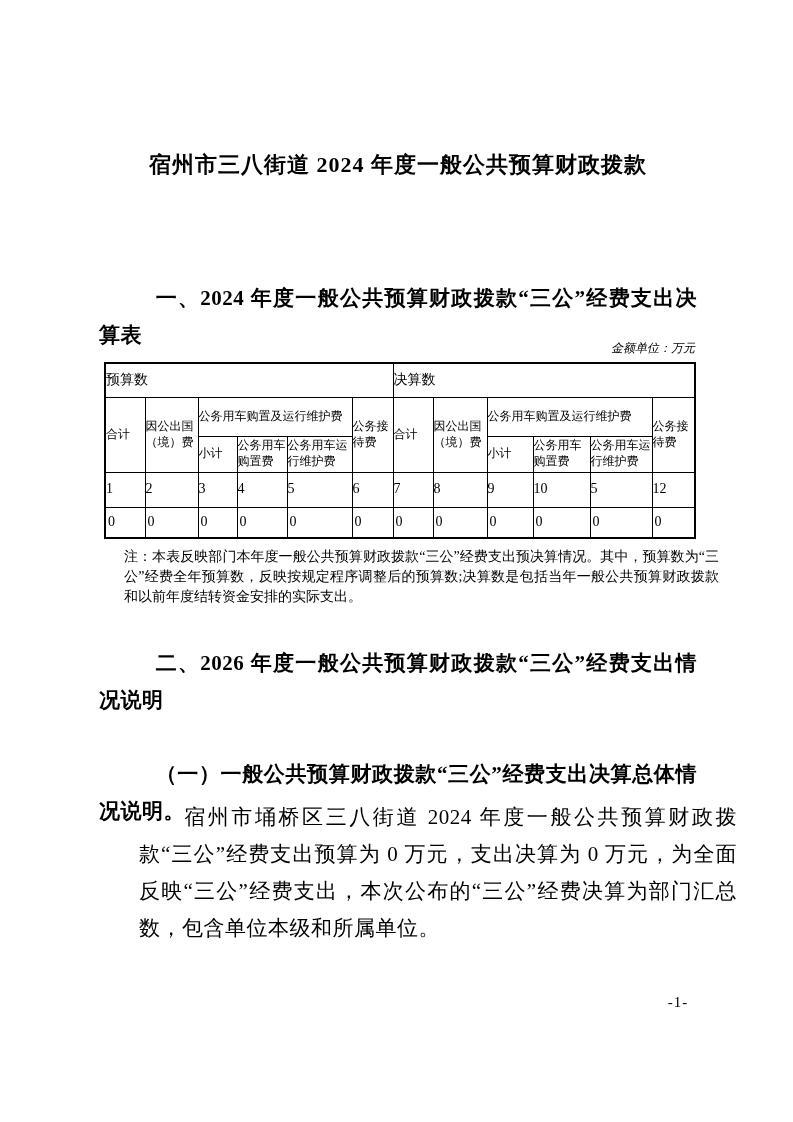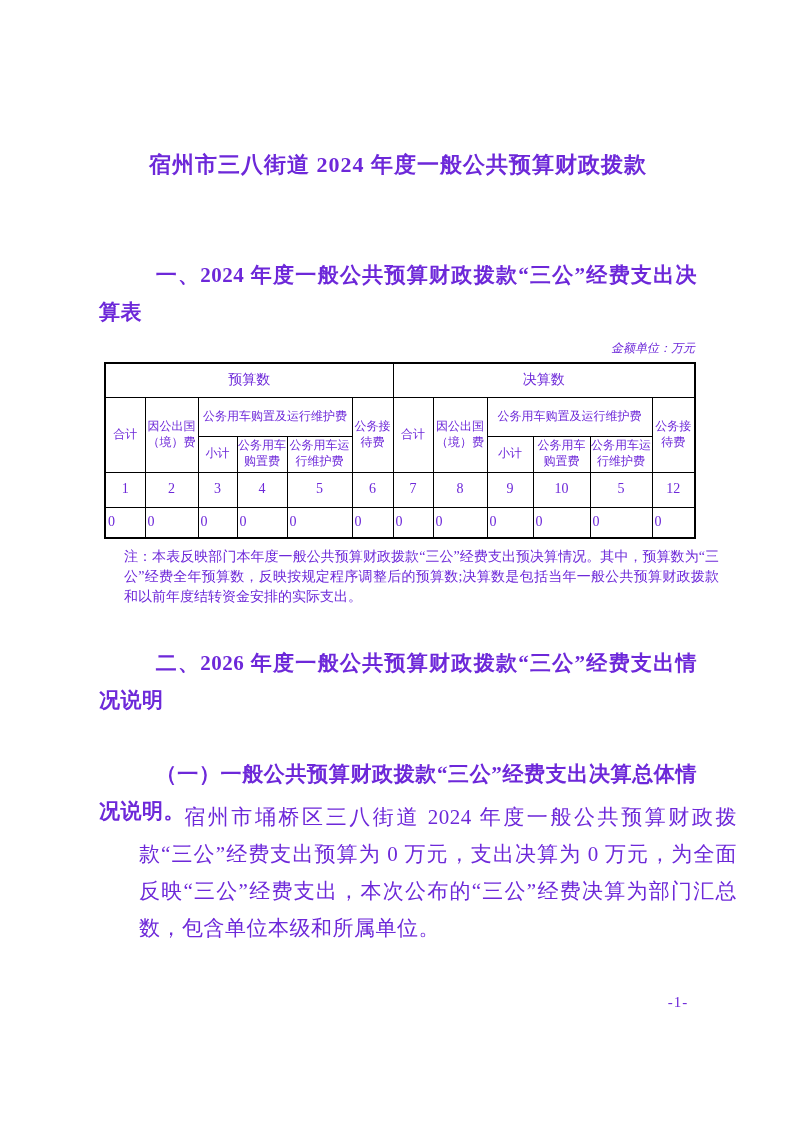--- a/index.html
+++ b/index.html
@@ -4,21 +4,21 @@
 <style>
   * { margin: 0; padding: 0; box-sizing: border-box; }
   html, body { background: #888; }
   .page {
     position: relative;
     width: 793px;
     height: 1122px;
     margin: 0 auto;
     background: #ffffff;
     font-family: "Liberation Serif", "DejaVu Serif", serif;
-    color: #6d28d9;
+    color: #000000;
     overflow: hidden;
   }
   .title-block {
     position: absolute;
     top: 146px;
     left: 99px;
     width: 598px;
     text-align: center;
     font-size: 22px;
     font-weight: 700;
@@ -29,21 +29,21 @@
     position: absolute;
     left: 99px;
     width: 598px;
     font-size: 21px;
     font-weight: 700;
     line-height: 37px;
     text-indent: 2.7em;
     text-align: justify;
     letter-spacing: 0.5px;
   }
-  .h-one   { top: 257px; }
+  .h-one   { top: 280px; }
   .h-two   { top: 645px; }
   .h-sub   { top: 756px; }
   .unit-label {
     position: absolute;
     top: 340px;
     left: 99px;
     width: 596px;
     text-align: right;
     font-size: 12px;
     font-style: italic;
@@ -52,21 +52,21 @@
     position: absolute;
     top: 362px;
     left: 104px;
     width: 590px;
     border-collapse: collapse;
     table-layout: fixed;
     border: 2px solid #000;
   }
   table.budget-table td {
     border: 1px solid #000;
-    text-align: center;
+    text-align: left;
     vertical-align: middle;
     padding: 0;
     line-height: 1.3;
     overflow: hidden;
   }
   tr.row-group   td { height: 34px; font-size: 14px; }
   tr.row-head    td { height: 39px; font-size: 12px; }
   tr.row-subhead td { height: 36px; font-size: 12px; }
   tr.row-num     td { height: 35px; font-size: 14px; }
   tr.row-val     td { height: 31px; font-size: 14px; text-align: left; padding-left: 2px; }

